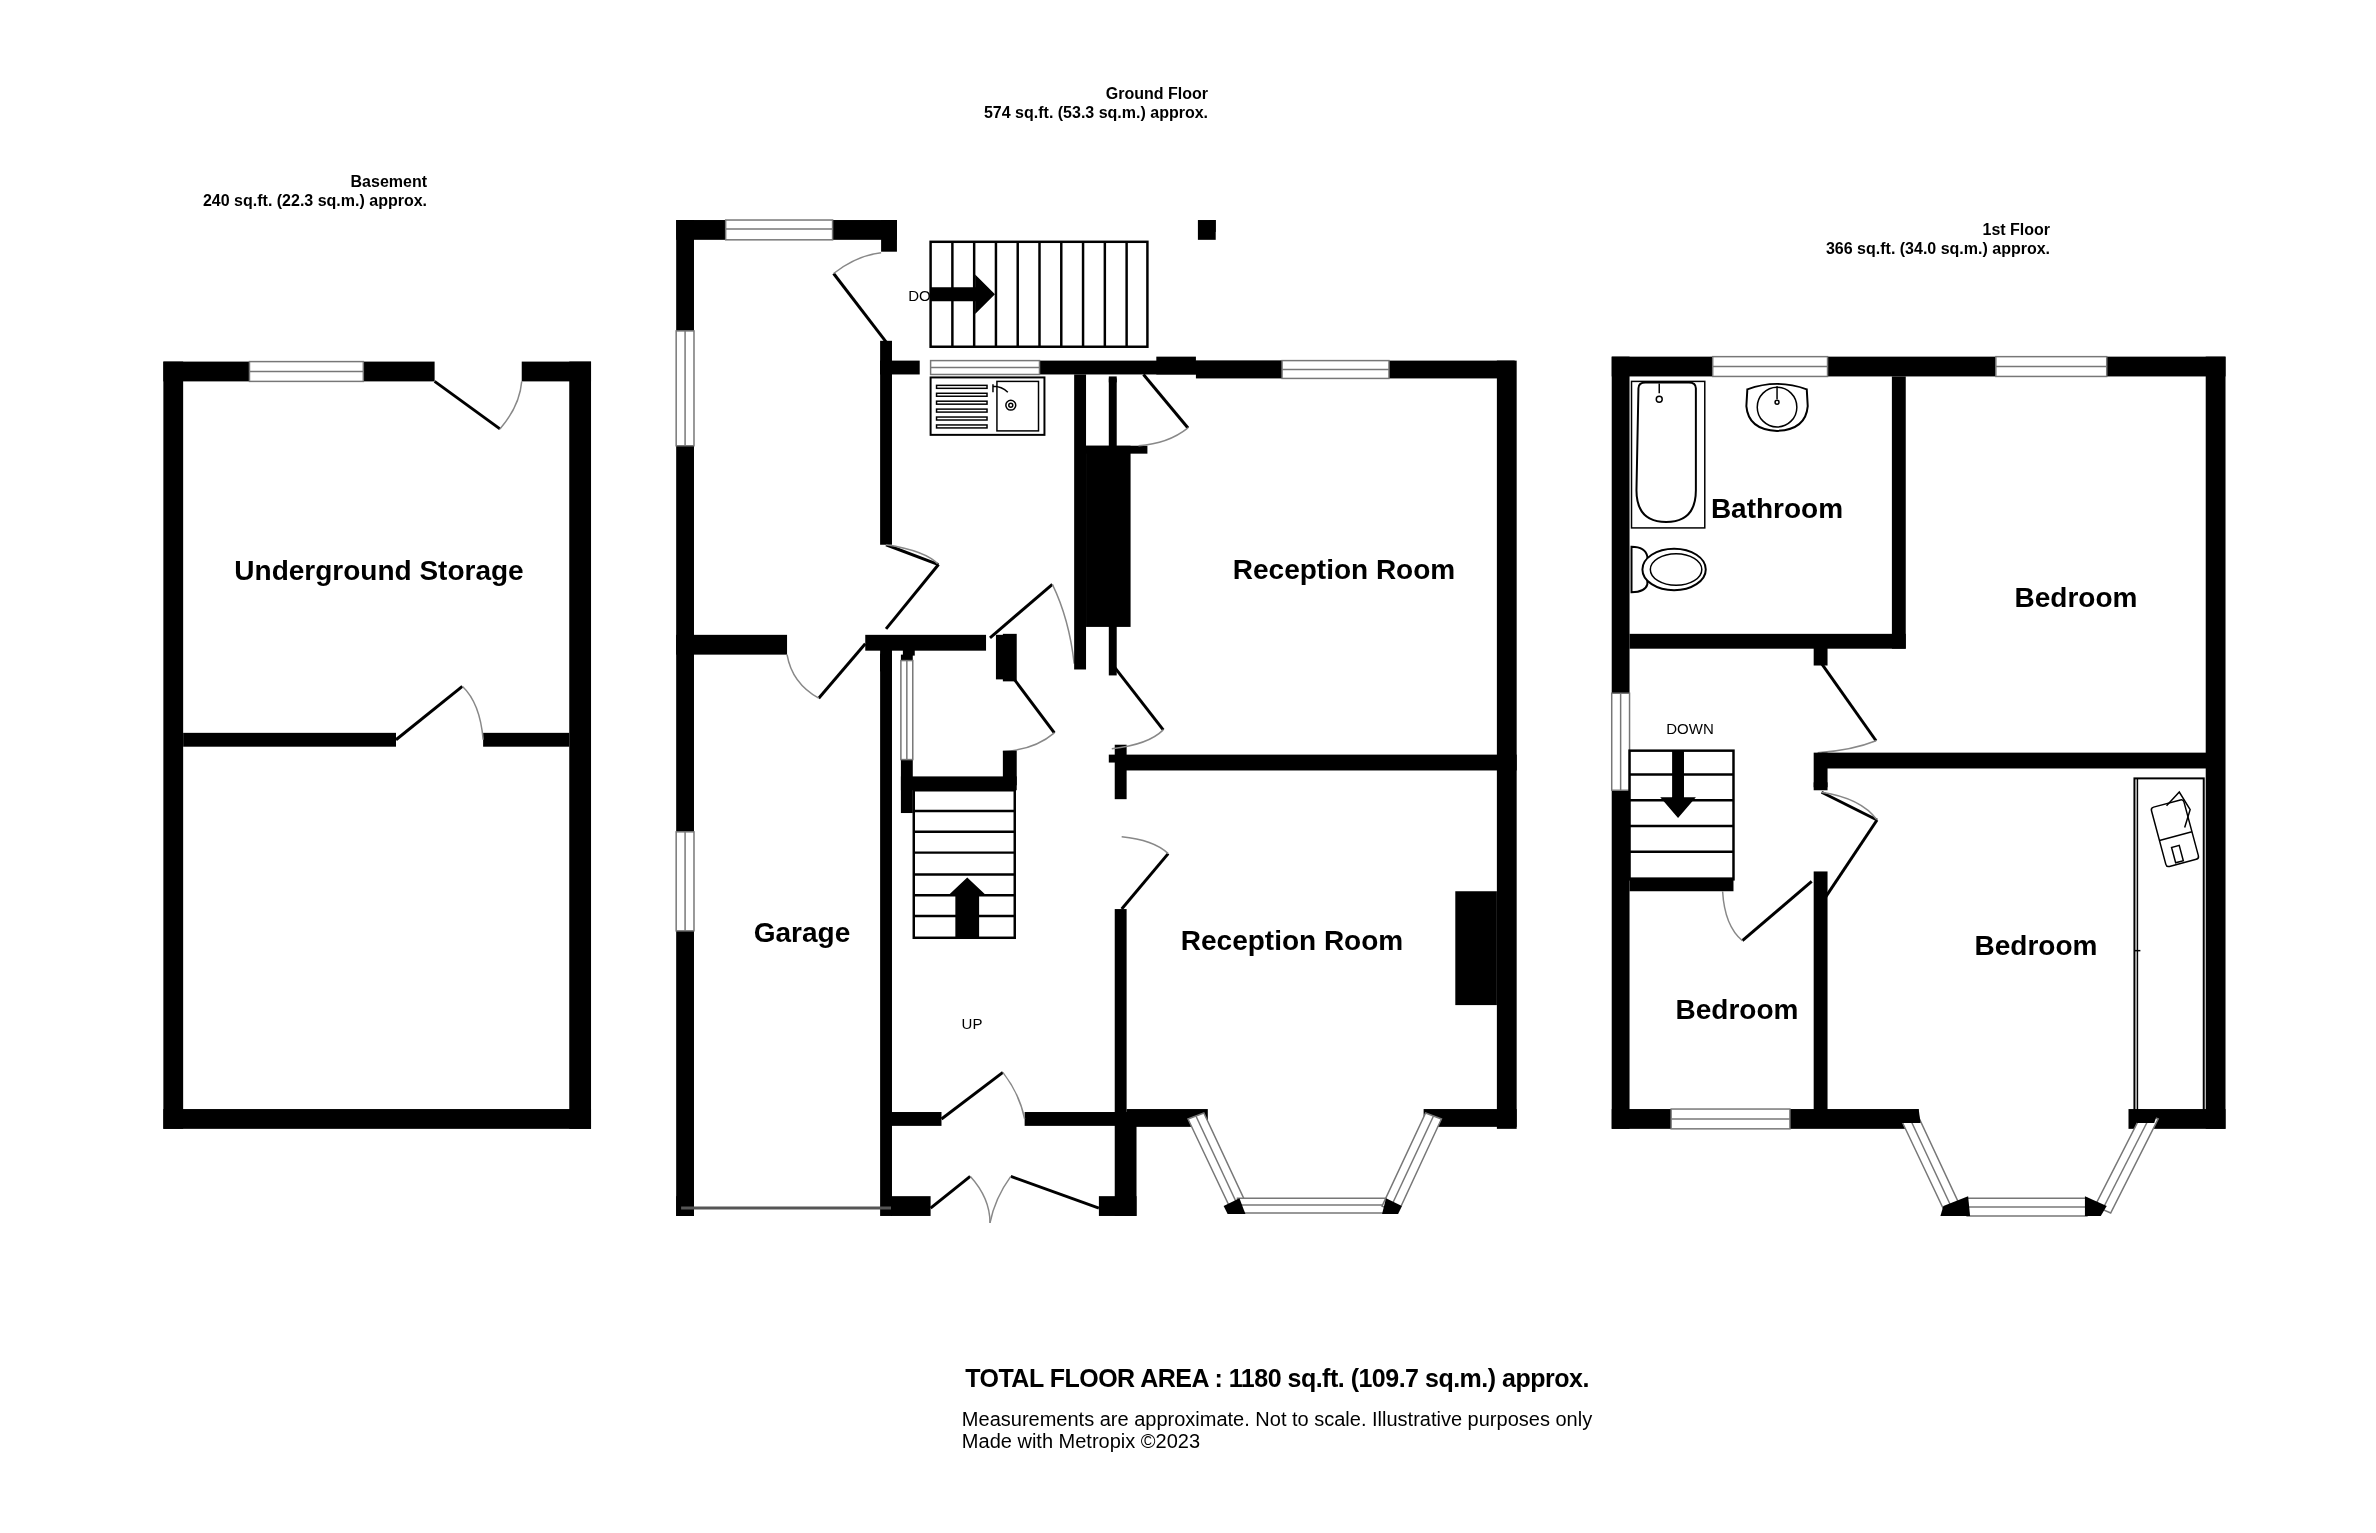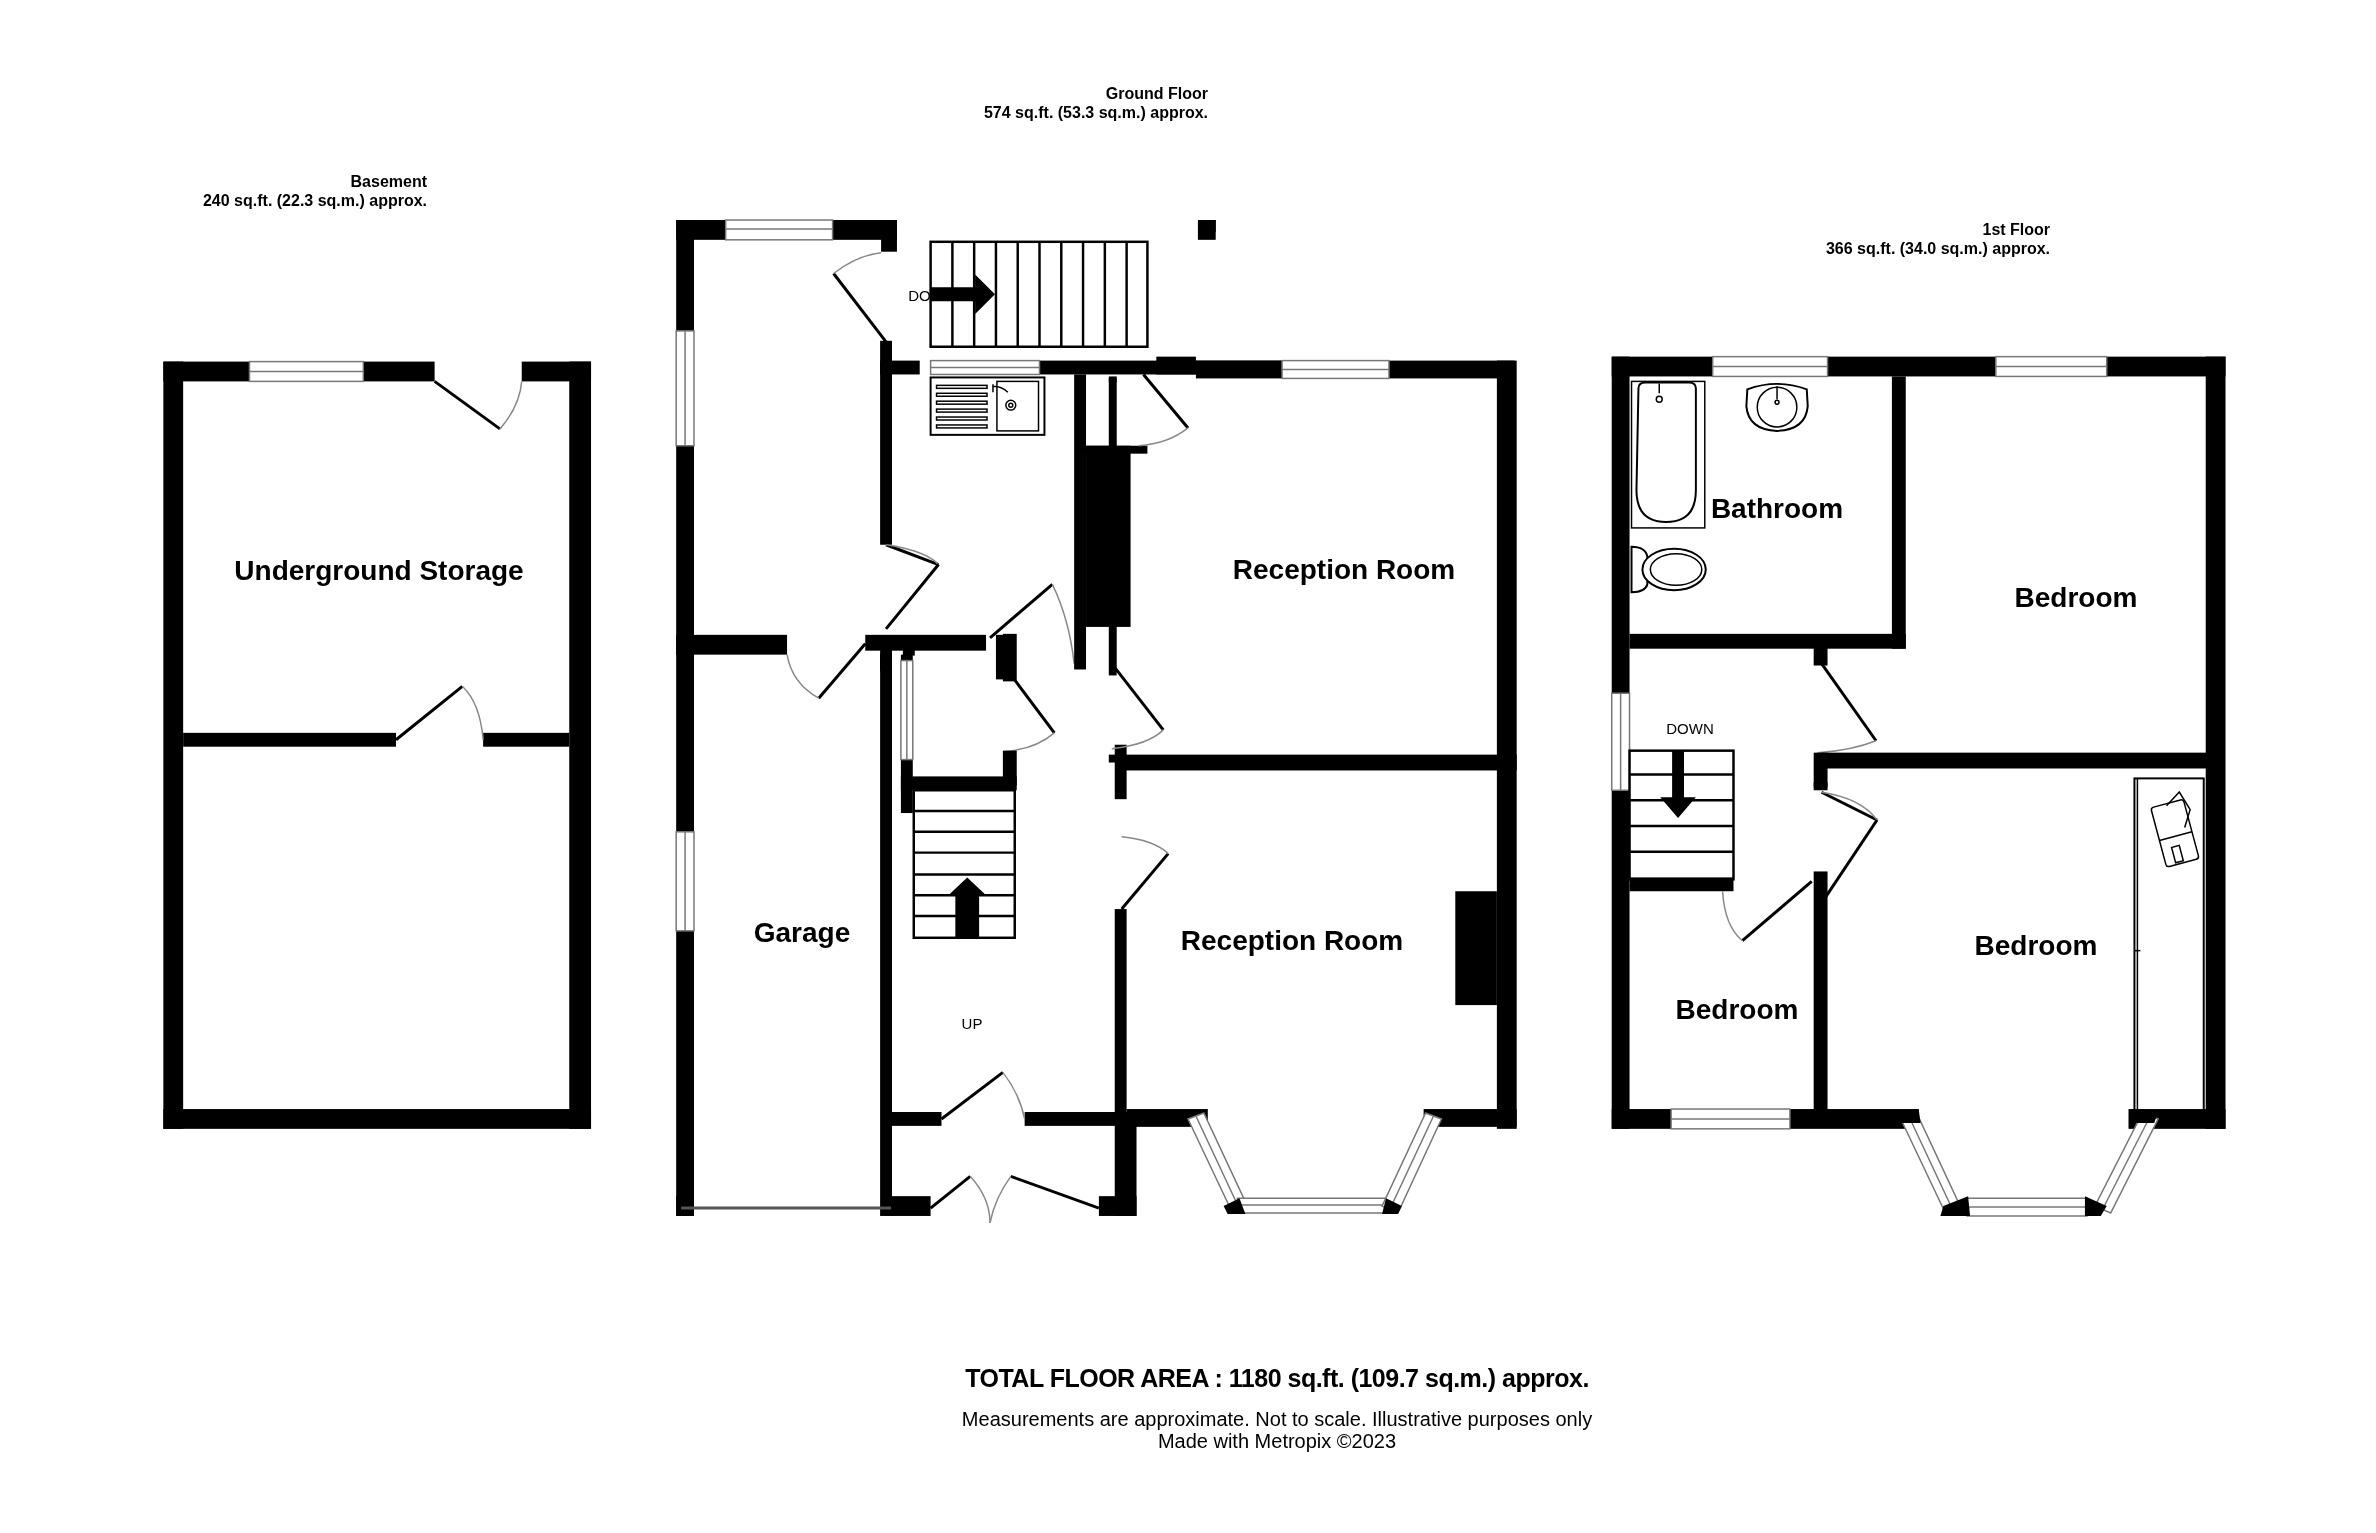--- a/index.html
+++ b/index.html
@@ -10,21 +10,21 @@
   .winline { stroke: #777; stroke-width: 1.5; }
   .door { stroke: #000; stroke-width: 3; fill: none; }
   .swing { stroke: #888; stroke-width: 1.5; fill: none; }
   .stair { fill: #fff; stroke: #000; stroke-width: 2.5; }
   .fix { fill: #fff; stroke: #000; stroke-width: 2; }
   .fixthin { fill: none; stroke: #000; stroke-width: 1.5; }
   .lbl { position: absolute; transform: translate(-50%, -50%); white-space: nowrap; font-weight: bold; font-size: 28px; font-family: "Liberation Sans", sans-serif; }
   .hdr { position: absolute; transform: translateX(-50%); text-align: right; font-weight: bold; font-size: 16px; line-height: 19px; white-space: nowrap; }
   .small { position: absolute; transform: translate(-50%, -50%); font-size: 15px; white-space: nowrap; }
   .total { position: absolute; left: 1277px; top: 1364px; transform: translateX(-50%); font-weight: bold; font-size: 25px; white-space: nowrap; letter-spacing: -0.5px; }
-  .disc { position: absolute; left: 1277px; top: 1408px; transform: translateX(-50%); text-align: center; font-size: 20px; line-height: 22px; white-space: nowrap; }
+  .disc { position: absolute; left: 1277px; top: 1408px; transform: translateX(-50%); font-size: 20px; line-height: 22px; white-space: nowrap; }
 </style>
 </head>
 <body>
 
 <svg width="2376" height="1534" viewBox="0 0 2400 1549" xmlns="http://www.w3.org/2000/svg">
 
   <g>
     <rect class="wall" x="165" y="365" width="20" height="775"></rect>
     <rect class="wall" x="575" y="365" width="22" height="775"></rect>
     <rect class="wall" x="165" y="1120" width="432" height="20"></rect>

